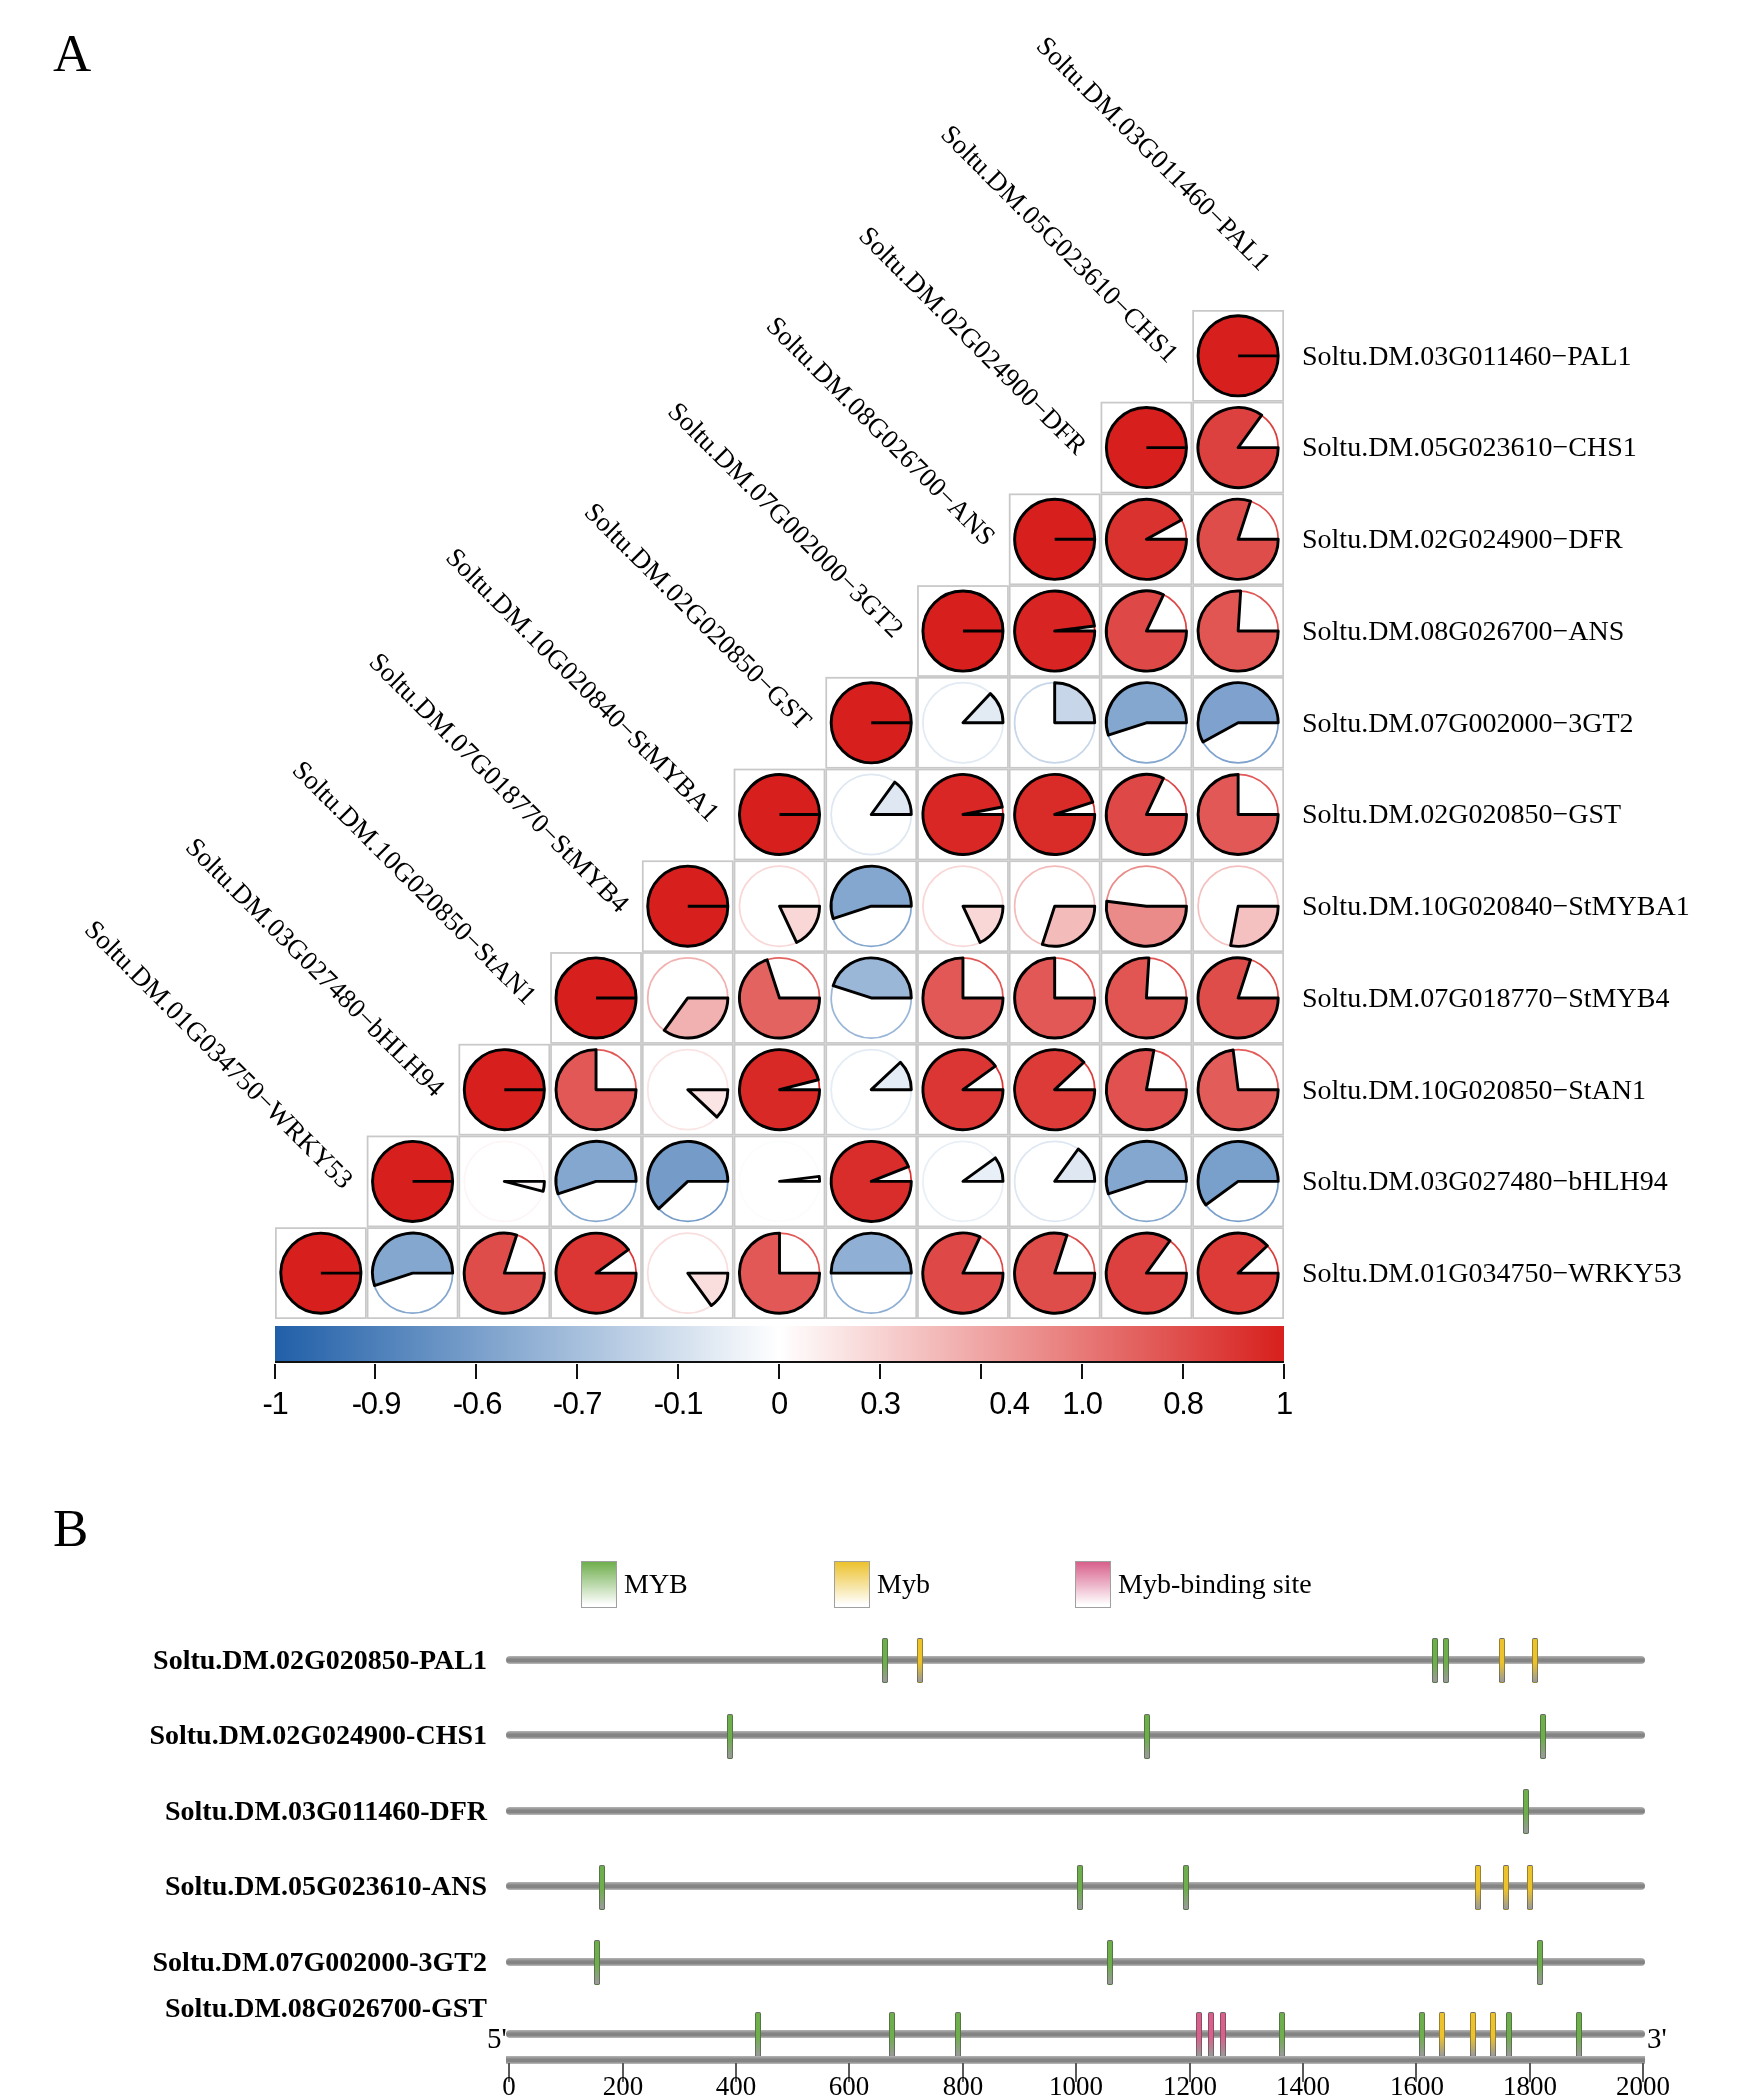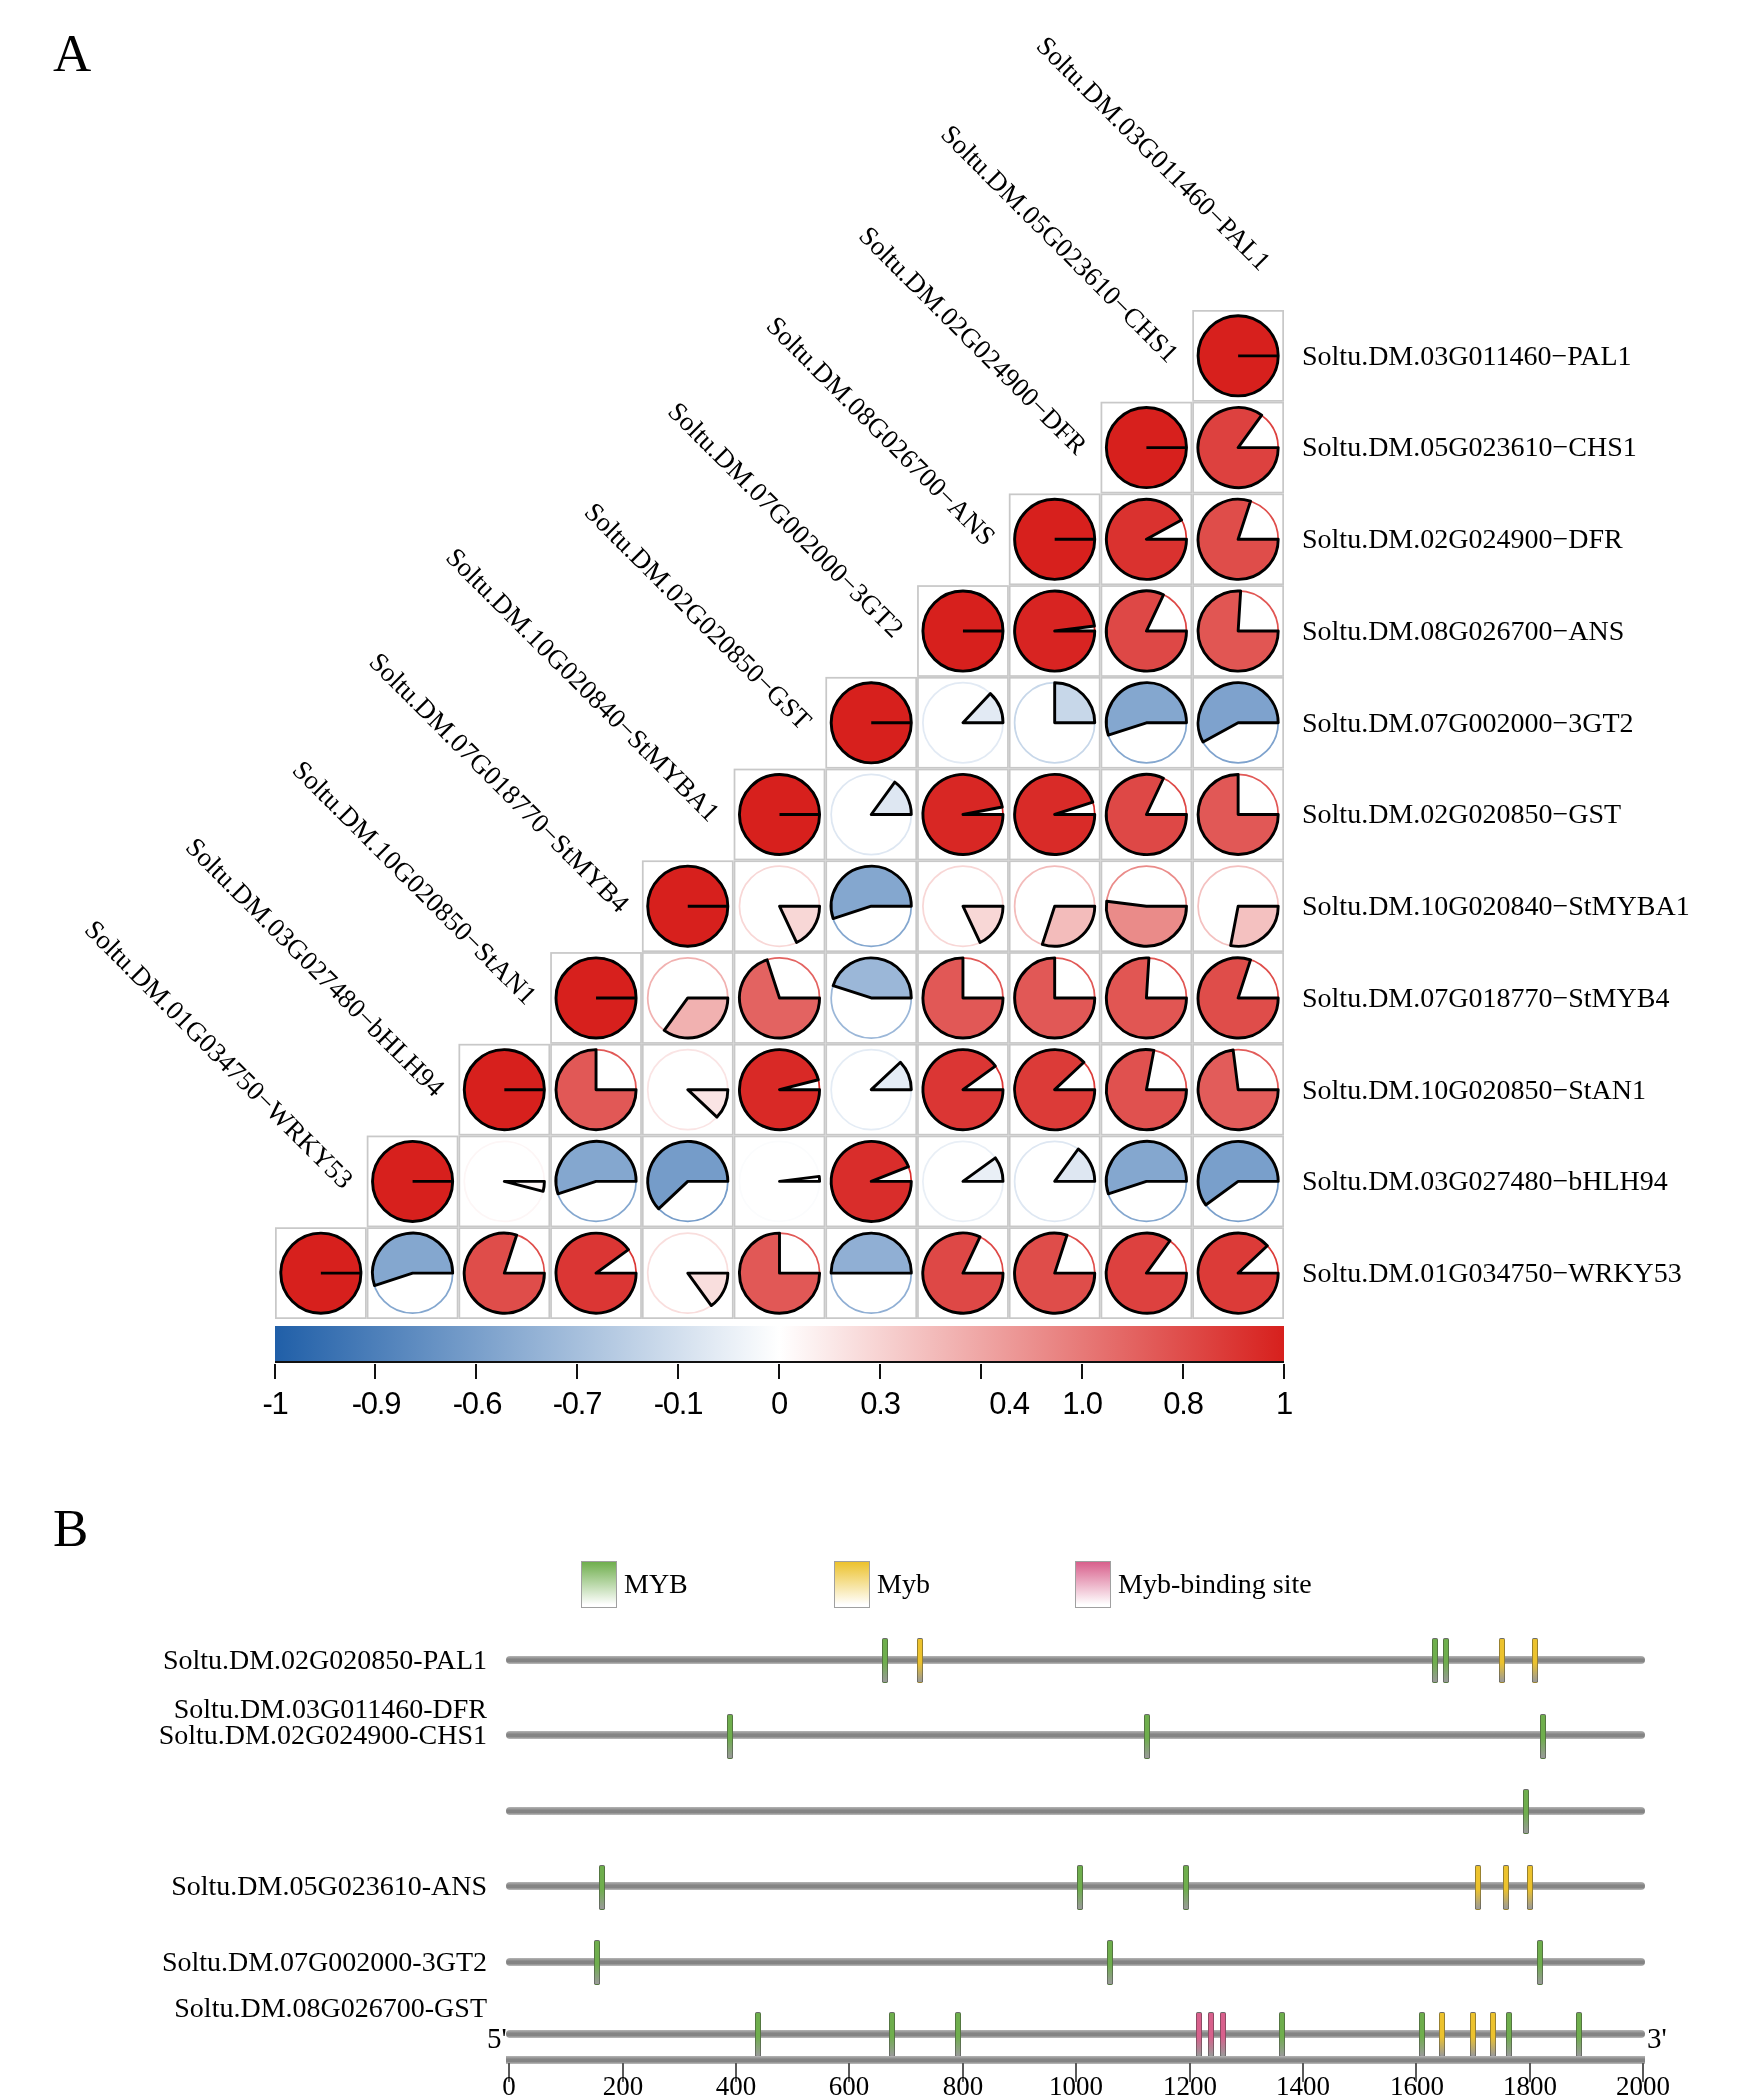--- a/index.html
+++ b/index.html
@@ -13,21 +13,21 @@
   .row-label{position:absolute;left:1302px;font-size:28px;height:92px;line-height:92px;white-space:nowrap;}
   #matrixSvg{position:absolute;left:275px;top:310px;}
   #colorbar{position:absolute;left:275px;top:1326px;width:1009px;height:35px;
             border-bottom:2.9px solid #111;}
   .cb-tick{position:absolute;width:2.3px;height:15px;background:#111;top:1364px;}
   .cb-tick-label{position:absolute;top:1386px;font-family:"Liberation Sans",sans-serif;
                  font-size:31px;letter-spacing:-1.2px;transform:translateX(-50%);white-space:nowrap;}
   .legend-box{position:absolute;width:34px;height:45px;border:1.2px solid #a0a0a0;}
   .legend-label{position:absolute;font-size:28px;height:48px;line-height:48px;white-space:nowrap;}
   .b-gene-label{position:absolute;left:64px;width:423px;text-align:right;font-size:28px;
-                height:34px;line-height:34px;white-space:nowrap;}
+                height:34px;line-height:34px;white-space:nowrap;font-weight:bold;}
   .b-line{position:absolute;height:8.1px;background:linear-gradient(to bottom,#b5b5b5,#848484 40%,#848484 70%,#bdbdbd);border-radius:4.1px;}
   .b-motif{position:absolute;width:4.1px;border-radius:1.7px;}
   .b-axis{position:absolute;height:7.5px;background:linear-gradient(to bottom,#b5b5b5,#848484 40%,#848484 70%,#bdbdbd);}
   .b-axis-tick{position:absolute;width:2.3px;height:19px;background:#5a5a5a;}
   .b-axis-num{position:absolute;font-size:27px;transform:translateX(-50%);white-space:nowrap;}
   .b-end-label{position:absolute;font-size:29px;white-space:nowrap;}
 </style>
 </head>
 <body>
 
@@ -312,21 +312,21 @@
       <div class="b-motif" title="Myb" style="left: 917px; top: 1638px; height: 43px; background: linear-gradient(rgb(236, 194, 45) 0%, rgb(236, 194, 45) 55%, rgb(154, 154, 154) 100%); border: 0.6px solid rgba(50, 50, 50, 0.45);"></div>
       <div class="b-motif" title="MYB" style="left: 1432px; top: 1638px; height: 43px; background: linear-gradient(rgb(111, 174, 77) 0%, rgb(111, 174, 77) 55%, rgb(154, 154, 154) 100%); border: 0.6px solid rgba(50, 50, 50, 0.45);"></div>
       <div class="b-motif" title="MYB" style="left: 1443px; top: 1638px; height: 43px; background: linear-gradient(rgb(111, 174, 77) 0%, rgb(111, 174, 77) 55%, rgb(154, 154, 154) 100%); border: 0.6px solid rgba(50, 50, 50, 0.45);"></div>
       <div class="b-motif" title="Myb" style="left: 1499px; top: 1638px; height: 43px; background: linear-gradient(rgb(236, 194, 45) 0%, rgb(236, 194, 45) 55%, rgb(154, 154, 154) 100%); border: 0.6px solid rgba(50, 50, 50, 0.45);"></div>
       <div class="b-motif" title="Myb" style="left: 1532px; top: 1638px; height: 43px; background: linear-gradient(rgb(236, 194, 45) 0%, rgb(236, 194, 45) 55%, rgb(154, 154, 154) 100%); border: 0.6px solid rgba(50, 50, 50, 0.45);"></div>
       <div class="b-gene-label" style="top: 1718px;">Soltu.DM.02G024900-CHS1</div>
       <div class="b-line" style="left: 506px; top: 1731px; width: 1139px;"></div>
       <div class="b-motif" title="MYB" style="left: 727px; top: 1714px; height: 43px; background: linear-gradient(rgb(111, 174, 77) 0%, rgb(111, 174, 77) 55%, rgb(154, 154, 154) 100%); border: 0.6px solid rgba(50, 50, 50, 0.45);"></div>
       <div class="b-motif" title="MYB" style="left: 1144px; top: 1714px; height: 43px; background: linear-gradient(rgb(111, 174, 77) 0%, rgb(111, 174, 77) 55%, rgb(154, 154, 154) 100%); border: 0.6px solid rgba(50, 50, 50, 0.45);"></div>
       <div class="b-motif" title="MYB" style="left: 1540px; top: 1714px; height: 43px; background: linear-gradient(rgb(111, 174, 77) 0%, rgb(111, 174, 77) 55%, rgb(154, 154, 154) 100%); border: 0.6px solid rgba(50, 50, 50, 0.45);"></div>
-      <div class="b-gene-label" style="top: 1692px;">Soltu.DM.03G011460-DFR</div>
+      <div class="b-gene-label" style="top: 1794px;">Soltu.DM.03G011460-DFR</div>
       <div class="b-line" style="left: 506px; top: 1807px; width: 1139px;"></div>
       <div class="b-motif" title="MYB" style="left: 1523px; top: 1789px; height: 43px; background: linear-gradient(rgb(111, 174, 77) 0%, rgb(111, 174, 77) 55%, rgb(154, 154, 154) 100%); border: 0.6px solid rgba(50, 50, 50, 0.45);"></div>
       <div class="b-gene-label" style="top: 1869px;">Soltu.DM.05G023610-ANS</div>
       <div class="b-line" style="left: 506px; top: 1882px; width: 1139px;"></div>
       <div class="b-motif" title="MYB" style="left: 599px; top: 1865px; height: 43px; background: linear-gradient(rgb(111, 174, 77) 0%, rgb(111, 174, 77) 55%, rgb(154, 154, 154) 100%); border: 0.6px solid rgba(50, 50, 50, 0.45);"></div>
       <div class="b-motif" title="MYB" style="left: 1077px; top: 1865px; height: 43px; background: linear-gradient(rgb(111, 174, 77) 0%, rgb(111, 174, 77) 55%, rgb(154, 154, 154) 100%); border: 0.6px solid rgba(50, 50, 50, 0.45);"></div>
       <div class="b-motif" title="MYB" style="left: 1183px; top: 1865px; height: 43px; background: linear-gradient(rgb(111, 174, 77) 0%, rgb(111, 174, 77) 55%, rgb(154, 154, 154) 100%); border: 0.6px solid rgba(50, 50, 50, 0.45);"></div>
       <div class="b-motif" title="Myb" style="left: 1475px; top: 1865px; height: 43px; background: linear-gradient(rgb(236, 194, 45) 0%, rgb(236, 194, 45) 55%, rgb(154, 154, 154) 100%); border: 0.6px solid rgba(50, 50, 50, 0.45);"></div>
       <div class="b-motif" title="Myb" style="left: 1503px; top: 1865px; height: 43px; background: linear-gradient(rgb(236, 194, 45) 0%, rgb(236, 194, 45) 55%, rgb(154, 154, 154) 100%); border: 0.6px solid rgba(50, 50, 50, 0.45);"></div>
       <div class="b-motif" title="Myb" style="left: 1527px; top: 1865px; height: 43px; background: linear-gradient(rgb(236, 194, 45) 0%, rgb(236, 194, 45) 55%, rgb(154, 154, 154) 100%); border: 0.6px solid rgba(50, 50, 50, 0.45);"></div>

